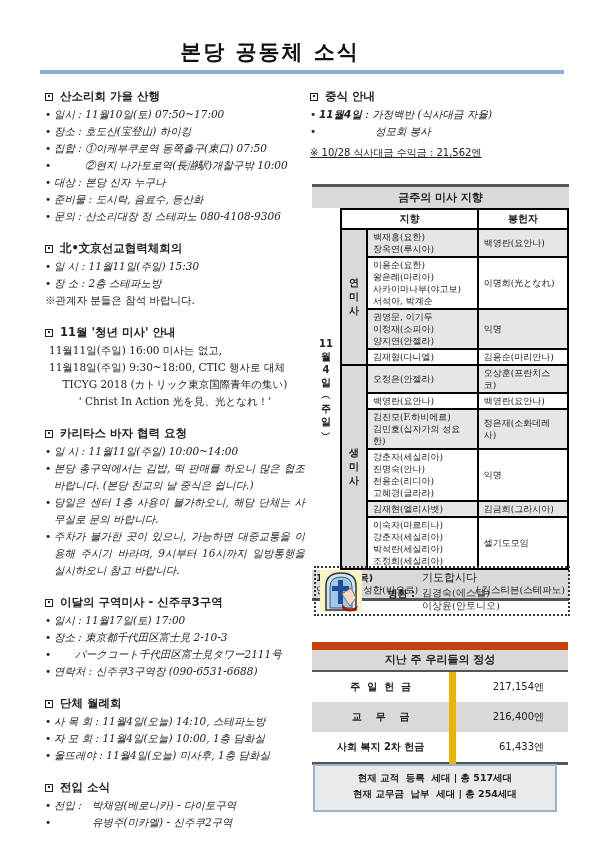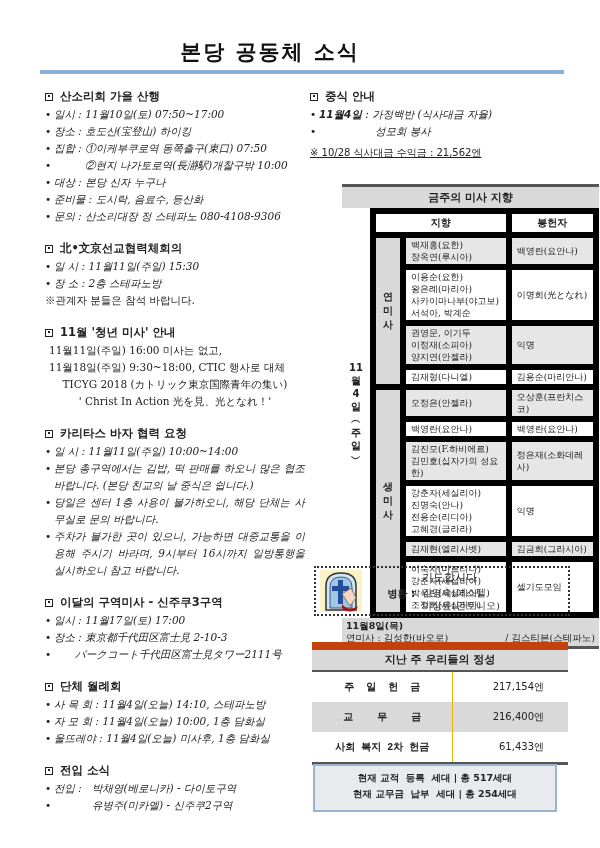--- a/index.html
+++ b/index.html
@@ -20,43 +20,43 @@
   ul.items li { position:relative; padding-left:9px; }
   ul.items li::before { content:"•"; position:absolute; left:0; top:0; font-family:"DejaVu Sans", sans-serif; }
   .lbl { font-family:"DejaVu Sans", sans-serif; }
   .note { }
   .plain { padding-left:4px; }
   .center { text-align:center; }
   .justify { text-align:justify; }
 
   .underline-note { text-decoration:underline; font-family:"DejaVu Sans", sans-serif; font-size:10px; margin-top:4px; }
 
-  .mass-box { position:absolute; top:184px; left:312px; width:257px;margin-left:30px; }
+  .mass-box { position:absolute; top:184px; left:312px; width:257px; }
   .mass-title { background:#d9d9d9; border-top:3px solid #555; text-align:center; font-family:"DejaVu Sans", sans-serif; font-weight:bold; font-size:11px; height:21px; line-height:21px; }
   table.mass { border-collapse:collapse; width:100%; font-size:9px; line-height:12px; }
-  table.mass td, table.mass th { border:6px solid #000000; padding:1px 5px; vertical-align:middle; }
+  table.mass td, table.mass th { border:2px solid #000000; padding:1px 5px; vertical-align:middle; }
   table.mass th { background:#fff; font-family:"DejaVu Sans", sans-serif; font-size:10px; font-weight:bold; height:16px; }
   .shade td.i, .shade td.d { background:#e6e6e6; }
   .datecol { background:#fff; border-left:none !important; width:18px; text-align:center; font-family:"DejaVu Sans", sans-serif; font-weight:bold; font-size:10px; line-height:13px; }
   .kind { background:#d9d9d9; width:14px; text-align:center; font-family:"DejaVu Sans", sans-serif; font-weight:bold; font-size:10px; line-height:14px; }
   .nov8 { background:#d9d9d9; border-bottom:3px solid #555; padding:2px 4px; font-size:9.5px; line-height:12px; }
   .nov8 .d { font-family:"DejaVu Sans", sans-serif; font-weight:bold; }
   .nov8 .r { display:flex; justify-content:space-between; }
 
   .pray { position:absolute; top:566px; left:314px; width:252px; height:46px; border:2px dotted #333; }
   .pray-img { position:absolute; left:4px; top:2px; width:42px; height:42px; background:#fbf3c8; }
   .pray-title { position:absolute; left:106px; top:2px; font-family:"DejaVu Sans", sans-serif; font-size:11px; }
   .pray-lbl { position:absolute; left:44px; top:19px; width:55px; text-align:right; font-family:"DejaVu Sans", sans-serif; font-weight:bold; font-size:10px; }
   .pray-names { position:absolute; left:106px; top:18px; font-size:10px; line-height:13px; color:#333; }
 
   .offer { position:absolute; top:642px; left:312px; width:256px; }
   .offer-title { background:#d9d9d9; border-top:8px solid #c2410c; border-bottom:2px solid #555; text-align:center; font-family:"DejaVu Sans", sans-serif; font-weight:bold; font-size:11px; height:20px; line-height:20px; }
   table.off { border-collapse:collapse; width:100%; border-bottom:3px solid #555; }
   table.off td { height:28px; font-family:"DejaVu Sans", sans-serif; font-size:10px; }
-  table.off td.k { font-weight:bold; text-align:center; border-right:1px solid #eab308; width:55%;font-family:Liberation Mono, monospace; }
+  table.off td.k { font-weight:bold; text-align:center; border-right:7px solid #eab308; width:55%; }
   table.off td.v { text-align:right; padding-right:24px; }
   table.off tr.g td { background:#d9d9d9; }
 
   .census { position:absolute; top:764px; left:313px; width:240px; height:40px; background:#e8eaee; border:2px solid #9ab3d3; text-align:center; font-family:"DejaVu Sans", sans-serif; font-weight:bold; font-size:9.5px; line-height:16px; padding-top:4px; }
 </style>
 </head>
 <body>
 
 <div class="title">본당 공동체 소식</div>
 <div class="title-rule"></div>
@@ -117,20 +117,21 @@
 
   <div class="section">
     <div class="sec-head">
         <span class="sq"></span>
         <span>이달의 구역미사 - 신주쿠3구역</span>
       </div>
     <ul class="items">
       <li><span class="lbl">일시 :</span> <span>11월17일(토) 17:00</span></li>
       <li><span class="lbl">장소 :</span> <span>東京都千代田区富士見 2-10-3</span></li>
       <li style="padding-left:30px"><span>パークコート千代田区富士見タワー2111号</span></li>
+      <li><span class="lbl">연락처 :</span> <span>신주쿠3구역장 (090-6531-6688)</span></li>
     </ul>
   </div>
 
   <div class="section">
     <div class="sec-head">
         <span class="sq"></span>
         <span>단체 월례회</span>
       </div>
     <ul class="items">
       <li><span class="lbl">사 목 회 :</span> <span>11월4일(오늘) 14:10, 스테파노방</span></li>

